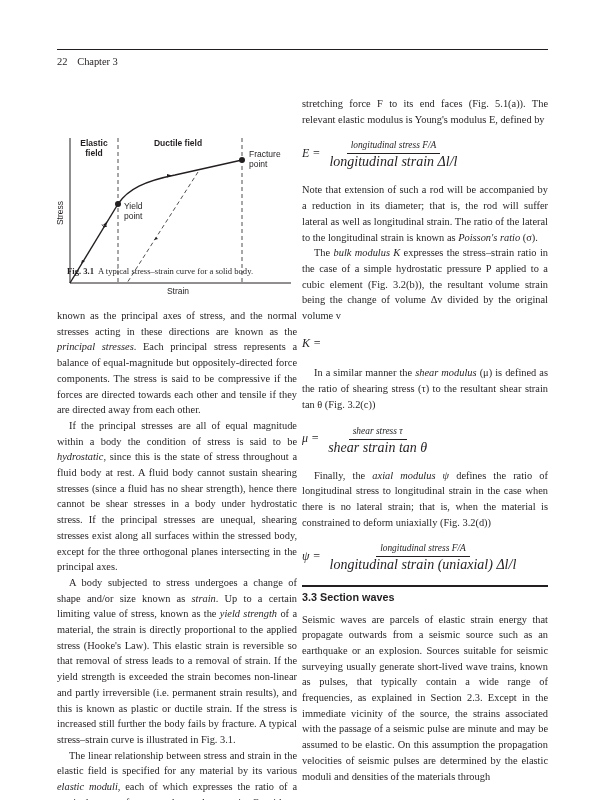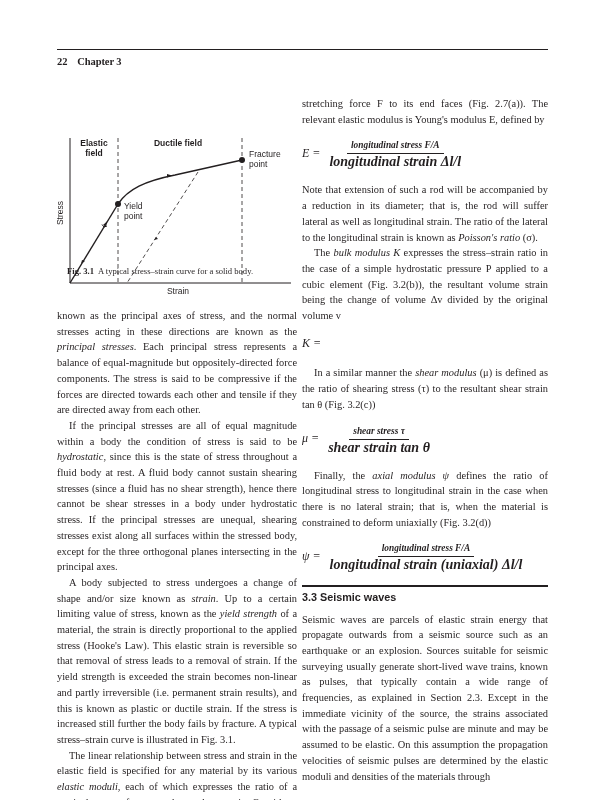--- a/index.html
+++ b/index.html
@@ -1,35 +1,35 @@
 <!DOCTYPE html>
 <html><head>
 <meta charset="utf-8">
 <style>
   html, body { margin: 0; padding: 0; background: #ffffff; }
   body { width: 613px; height: 800px; position: relative; overflow: hidden;
          font-family: "Liberation Serif", "DejaVu Serif", serif; color: #231f20; }
   .top-rule { position: absolute; left: 57px; top: 49px; width: 491px; height: 1px; background: #231f20; }
-  .running-head { position: absolute; left: 57px; top: 56px; font-size: 10.5px; font-weight: bold; letter-spacing: -0.1px; }
+  .running-head { position: absolute; left: 57px; top: 56px; font-size: 10.5px; font-weight: normal; letter-spacing: -0.1px; }
   .running-head .pg { margin-right: 10px; }
 
   .col { position: absolute; font-size: 10.4px; line-height: 15.7px; text-align: justify; }
   .col-left { left: 57px; top: 308px; width: 240px; }
   .col-right { left: 302px; top: 96px; width: 246px; }
   .col p { margin: 0; text-indent: 12px; }
   .col p.noindent { text-indent: 0; }
   .col em { }
 
   .figure { position: absolute; left: 55px; top: 95px; width: 245px; height: 175px; margin-top: 35px; }
   .fig-caption { position: absolute; left: 57px; top: 266px; width: 240px; font-size: 8.6px; margin-left: 10px; }
   .fig-caption b { font-weight: bold; margin-right: 4px; }
 
   .eq { display: flex; align-items: center; margin: 12px 0 14px 0; text-indent: 0; font-size: 11px; }
   .eq .lhs { margin-right: 5px; font-style: italic; font-size: 12px; }
-  .eq .frac { display: inline-flex; flex-direction: column; align-items: center; font-weight: bold; }
+  .eq .frac { display: inline-flex; flex-direction: column; align-items: center; }
   .eq .num { font-style: italic; font-size: 9.4px; padding: 0 4px 1px 4px; border-bottom: 1px solid #231f20; line-height: 13px; }
   .eq .den { font-style: italic; font-size: 14px; padding: 1px 4px 0 4px; line-height: 13px; }
 
   .section-rule { height: 1.5px; background: #231f20; margin: 12px 0 3px 0; }
   .section-head { font-family: "Liberation Sans", "DejaVu Sans", sans-serif; font-weight: bold; font-size: 10.8px; margin: 0 0 6px 0; text-indent: 0; }
   .section-head .num { margin-right: 3px; }
   svg text { font-family: "Liberation Sans", "DejaVu Sans", sans-serif; }
 </style>
 </head>
 <body>
@@ -83,21 +83,21 @@
 </div>
 
 <div class="col col-left">
   <p class="noindent"><span>known as the principal axes of stress, and the normal stresses acting in these directions are known as the </span><em>principal stresses</em><span>. Each principal stress represents a balance of equal-magnitude but oppositely-directed force components. The stress is said to be compressive if the forces are directed towards each other and tensile if they are directed away from each other.</span></p>
   <p><span>If the principal stresses are all of equal magnitude within a body the condition of stress is said to be </span><em>hydrostatic</em><span>, since this is the state of stress throughout a fluid body at rest. A fluid body cannot sustain shearing stresses (since a fluid has no shear strength), hence there cannot be shear stresses in a body under hydrostatic stress. If the principal stresses are unequal, shearing stresses exist along all surfaces within the stressed body, except for the three orthogonal planes intersecting in the principal axes.</span></p>
   <p><span>A body subjected to stress undergoes a change of shape and/or size known as </span><em>strain</em><span>. Up to a certain limiting value of stress, known as the </span><em>yield strength</em><span> of a material, the strain is directly proportional to the applied stress (Hooke's Law). This elastic strain is reversible so that removal of stress leads to a removal of strain. If the yield strength is exceeded the strain becomes non-linear and partly irreversible (i.e. permanent strain results), and this is known as plastic or ductile strain. If the stress is increased still further the body fails by fracture. A typical stress–strain curve is illustrated in Fig. 3.1.</span></p>
   <p><span>The linear relationship between stress and strain in the elastic field is specified for any material by its various </span><em>elastic moduli</em><span>, each of which expresses the ratio of a particular type of stress to the resultant strain. Consider a rod of original length </span></p>
 </div>
 
 <div class="col col-right">
-  <p class="noindent">stretching force F to its end faces (Fig. 2.7(a)). The relevant elastic modulus is Young's modulus E, defined by</p>
+  <p class="noindent">stretching force F to its end faces (Fig. 5.1(a)). The relevant elastic modulus is Young's modulus E, defined by</p>
   <div class="eq">
     <span class="lhs">E =</span>
     <span class="frac">
         <span class="num">longitudinal stress F/A</span>
         <span class="den">longitudinal strain Δl/l</span>
       </span>
   </div>
   <p class="noindent"><span>Note that extension of such a rod will be accompanied by a reduction in its diameter; that is, the rod will suffer lateral as well as longitudinal strain. The ratio of the lateral to the longitudinal strain is known as </span><em>Poisson's ratio</em><span> (σ).</span></p>
   <p><span>The </span><em>bulk modulus K</em><span> expresses the stress–strain ratio in the case of a simple hydrostatic pressure P applied to a cubic element (Fig. 3.2(b)), the resultant volume strain being the change of volume Δv divided by the original volume v</span></p>
   <div class="eq">
@@ -114,16 +114,16 @@
   <p><span>Finally, the </span><em>axial modulus ψ</em><span> defines the ratio of longitudinal stress to longitudinal strain in the case when there is no lateral strain; that is, when the material is constrained to deform uniaxially (Fig. 3.2(d))</span></p>
   <div class="eq">
     <span class="lhs">ψ =</span>
     <span class="frac">
         <span class="num">longitudinal stress F/A</span>
         <span class="den">longitudinal strain (uniaxial) Δl/l</span>
       </span>
   </div>
   <div class="section-rule"></div>
   <div class="section-head">
-    <span class="num">3.3</span><span>Seismic waves</span>
+    <span class="num">3.3</span><span>Section waves</span>
   </div>
   <p class="noindent">Seismic waves are parcels of elastic strain energy that propagate outwards from a seismic source such as an earthquake or an explosion. Sources suitable for seismic surveying usually generate short-lived wave trains, known as pulses, that typically contain a wide range of frequencies, as explained in Section 2.3. Except in the immediate vicinity of the source, the strains associated with the passage of a seismic pulse are minute and may be assumed to be elastic. On this assumption the propagation velocities of seismic pulses are determined by the elastic moduli and densities of the materials through</p>
 </div>
 
 </body></html>

